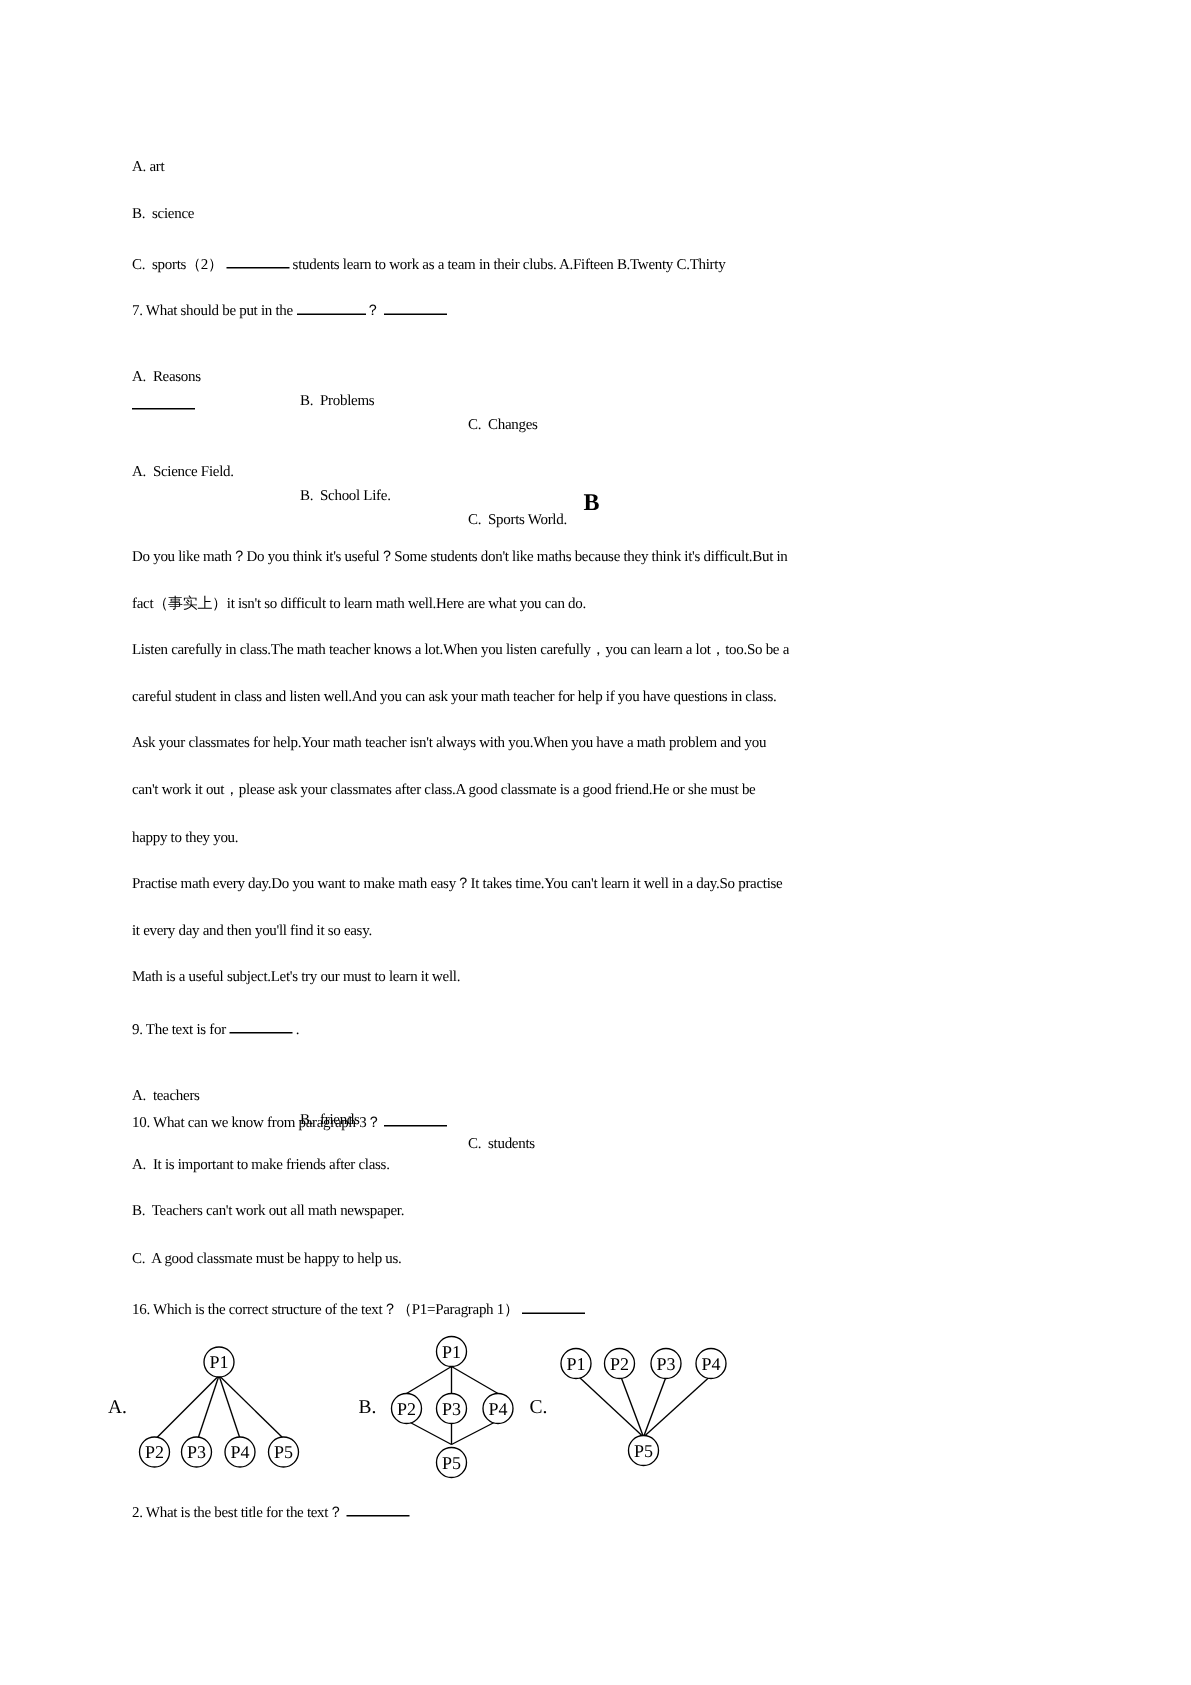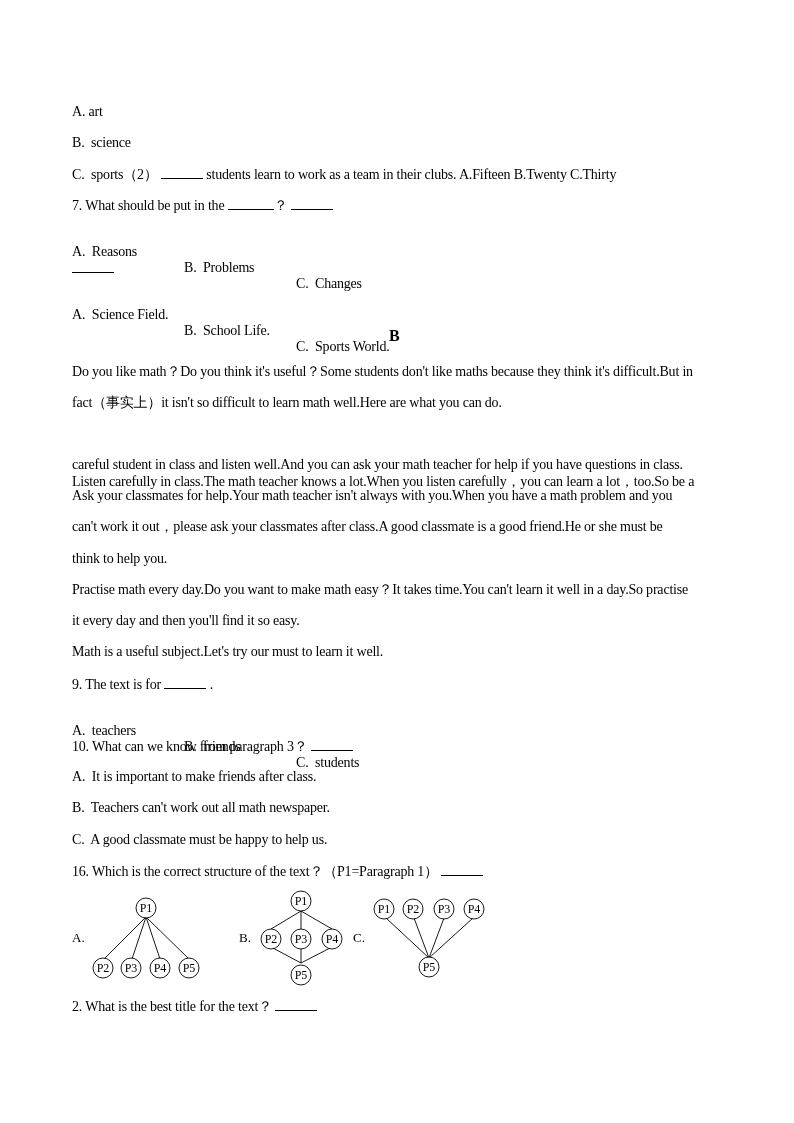--- a/index.html
+++ b/index.html
@@ -10,22 +10,22 @@
     body {
       width: 794px;
       height: 1123px;
       position: relative;
       overflow: hidden;
       font-family: "Liberation Serif", "DejaVu Serif", serif;
       color: #000;
     }
     .line {
       position: absolute;
-      left: 72px;
-      font-size: 14px;
+      left: 88px;
+      font-size: 10px;
       line-height: 16px;
       white-space: pre;
       letter-spacing: -0.2px;
     }
     .blank {
       display: inline-block;
       border-bottom: 1px solid #000;
       height: 12px;
       vertical-align: baseline;
     }
@@ -73,25 +73,25 @@
 <div class="line" style="top:291px;">
   <span class="opt" style="left:0px;">A.  Science Field.</span>
   <span class="opt" style="left:112px;">B.  School Life.</span>
   <span class="opt" style="left:224px;">C.  Sports World.</span>
 </div>
 
 <div class="heading-b">B</div>
 
 <div class="line" style="top:364px;">Do you like math？Do you think it's useful？Some students don't like maths because they think it's difficult.But in</div>
 <div class="line" style="top:395px;">fact（事实上）it isn't so difficult to learn math well.Here are what you can do.</div>
-<div class="line" style="top:426px;margin-top:48px;">Listen carefully in class.The math teacher knows a lot.When you listen carefully，you can learn a lot，too.So be a</div>
+<div class="line" style="top:426px;">Listen carefully in class.The math teacher knows a lot.When you listen carefully，you can learn a lot，too.So be a</div>
 <div class="line" style="top:457px;">careful student in class and listen well.And you can ask your math teacher for help if you have questions in class.</div>
 <div class="line" style="top:488px;">Ask your classmates for help.Your math teacher isn't always with you.When you have a math problem and you</div>
 <div class="line" style="top:519px;">can't work it out，please ask your classmates after class.A good classmate is a good friend.He or she must be</div>
-<div class="line" style="top:551px;">think to help you.</div>
+<div class="line" style="top:551px;">happy to they you.</div>
 <div class="line" style="top:582px;">Practise math every day.Do you want to make math easy？It takes time.You can't learn it well in a day.So practise</div>
 <div class="line" style="top:613px;">it every day and then you'll find it so easy.</div>
 <div class="line" style="top:644px;">Math is a useful subject.Let's try our must to learn it well.</div>
 
 <div class="line" style="top:676px;"><span>9. The text is for </span><span class="blank" style="width:42px;"></span><span> .</span></div>
 <div class="line" style="top:707px;">
   <span class="opt" style="left:0px;">A.  teachers</span>
   <span class="opt" style="left:112px;">B.  friends</span>
   <span class="opt" style="left:224px;">C.  students</span>
 </div>

